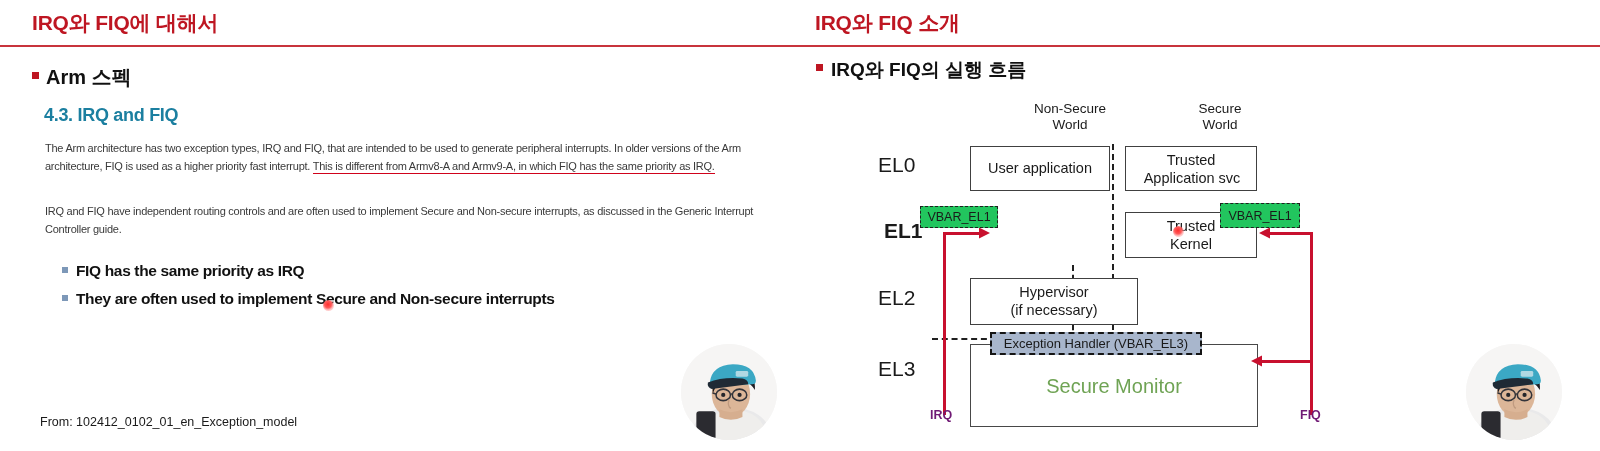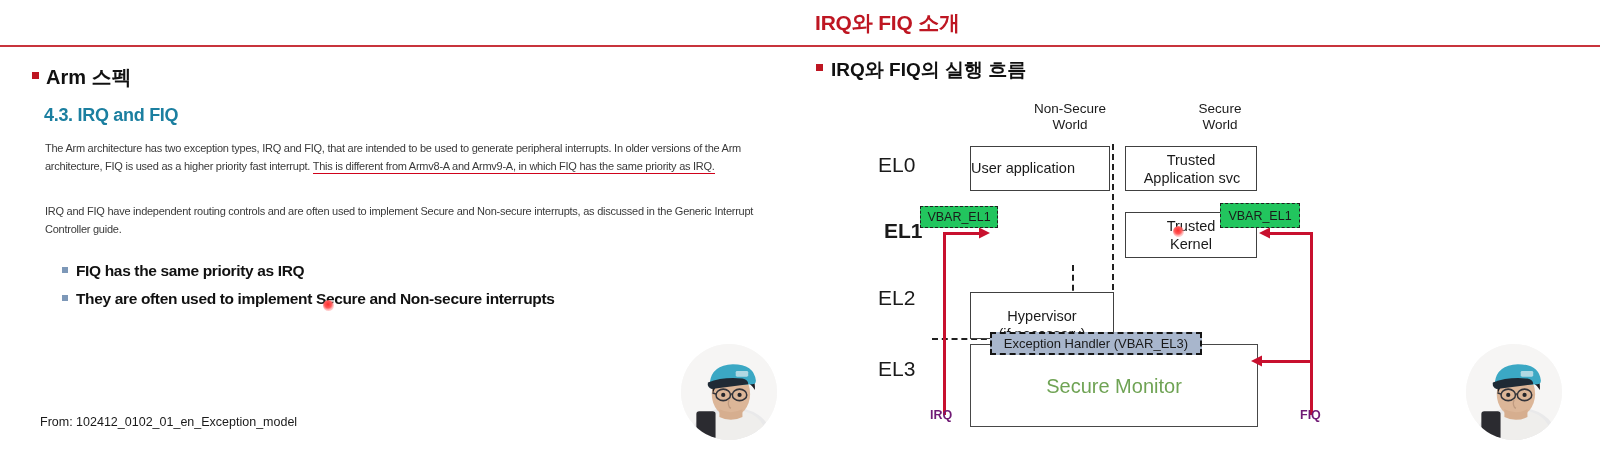--- a/index.html
+++ b/index.html
@@ -168,20 +168,21 @@
     font-size: 21px;
     color: #1a1a1a;
     text-align: left;
   }
 
   .box {
     border: 1.6px solid #404040;
     background: #fff;
     display: flex;
     align-items: center;
+    justify-content: center;
     text-align: center;
     font-size: 14.5px;
     color: #1a1a1a;
     line-height: 1.22;
     box-sizing: border-box;
   }
 
   .vbar {
     background: #22c55e;
     border: 1.8px dashed #202020;
@@ -257,20 +258,21 @@
     background: radial-gradient(circle at 45% 40%, #ff2d2d 0%, #ff5a5a 38%, rgba(255,120,120,0.45) 62%, rgba(255,160,160,0.05) 100%);
     pointer-events: none;
     z-index: 40;
   }
 </style>
 </head>
 <body>
 
 <div class="panel" id="panel-left">
 
+  <div class="slide-title">IRQ와 FIQ에 대해서</div>
   <div class="title-rule"></div>
 
   <div class="l1-bullet">
     <span class="sq"></span><span>Arm 스펙</span>
   </div>
 
   <div class="sub-heading">4.3. IRQ and FIQ</div>
 
   <div class="body-para" id="para-1">
     <span>The Arm architecture has two exception types, IRQ and FIQ, that are intended to be used to generate peripheral interrupts. In older versions of the Arm architecture, FIQ is used as a higher priority fast interrupt. </span><span class="hl-underline">This is different from Armv8-A and Armv9-A, in which FIQ has the same priority as IRQ.</span>
@@ -330,21 +332,21 @@
     </div>
 
     <div class="dg box" style="left:325px; top:212px; width:132px; height:46px; display:block; padding-top:5px;">
       <div>Trusted</div>
       <div>Kernel</div>
     </div>
 
     <div class="dg vbar" style="left:120px; top:206px; width:78px; height:22px;">VBAR_EL1</div>
     <div class="dg vbar" style="left:420px; top:203px; width:80px; height:25px;">VBAR_EL1</div>
 
-    <div class="dg box" style="left:170px; top:292px; width:144px; height:47px; display:block; padding-top:15px;">
+    <div class="dg box" style="left:170px; top:278px; width:168px; height:47px; display:block; padding-top:5px;">
       <div>Hypervisor</div>
       <div>(if necessary)</div>
     </div>
 
     <div class="dg monitor-box" style="left:170px; top:344px; width:288px; height:83px;"></div>
     <div class="dg vbar3" style="left:190px; top:332px; width:212px; height:23px;">Exception Handler (VBAR_EL3)</div>
     <div class="dg monitor-label" style="left:170px; top:375px; width:288px;">Secure Monitor</div>
 
     <div class="dg red-v" style="left:143px; top:232px; height:183px;"></div>
     <div class="dg red-h" style="left:143px; top:232px; width:42px;"></div>

